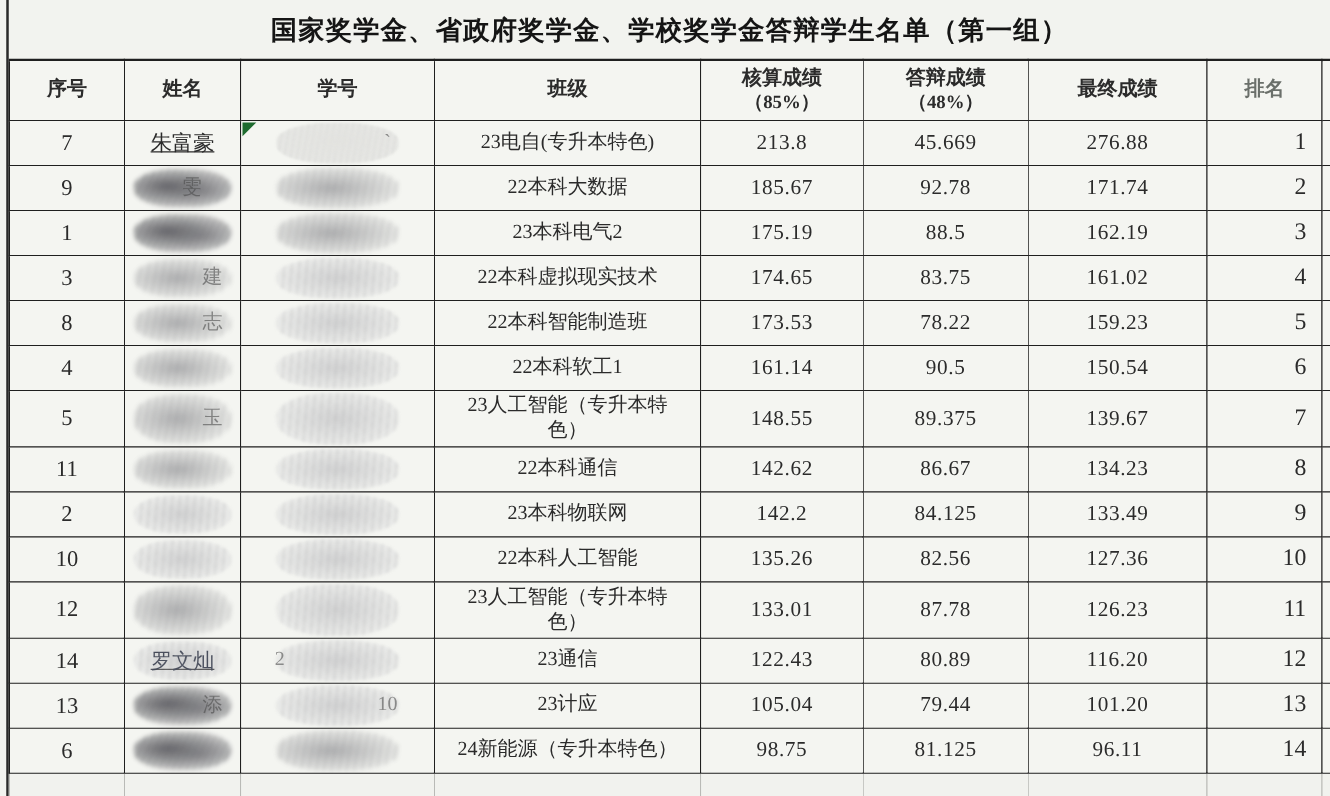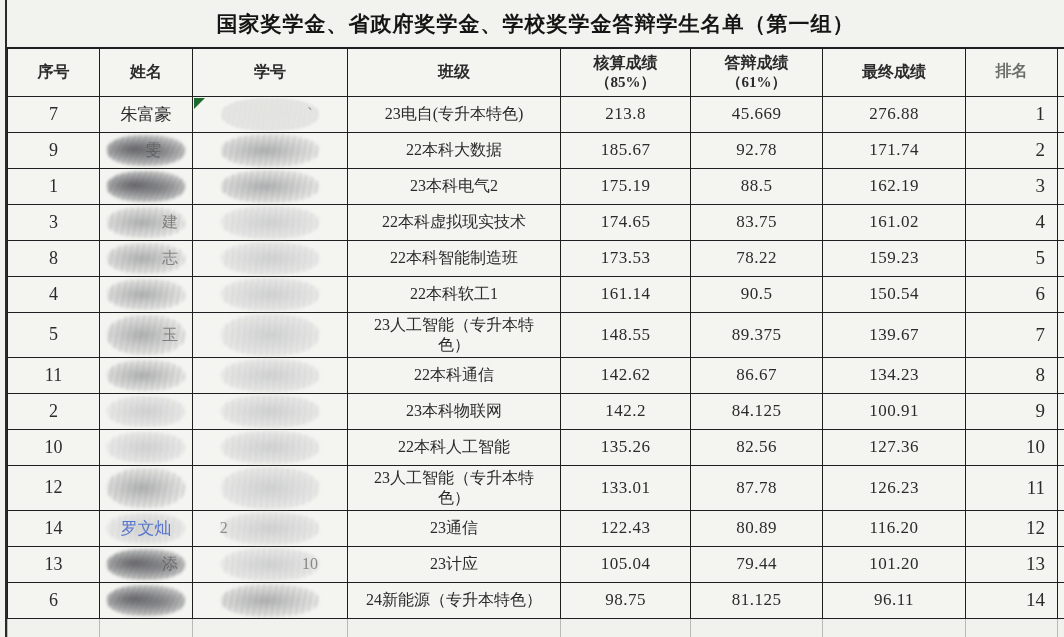--- a/index.html
+++ b/index.html
@@ -31,27 +31,27 @@
     background:#f4f5f1;
   }
   thead tr { height:48px; }
   th { font-size:16px; font-weight:bold; line-height:1.25; }
   th .h2 { display:block; font-size:15px; }
   th.col-rank { color:#6a6f6a;font-family:Liberation Mono, monospace; }
   tbody tr { height:36px; }
   tbody tr.empty-row { height:30px; }
   .empty-row td { border-color:#b9bab6; border-bottom:none; background:#f1f2ee; }
   td.col-seq  { font-size:18px; }
-  td.col-name { font-size:17px; }
+  td.col-name { font-size:17px;text-decoration:underline; }
   td.col-cls  { font-size:16px; }
   td.col-cls .cellv { white-space:pre-line; line-height:1.25; display:inline-block; padding:2px 0; }
   td.col-calc, td.col-defense, td.col-final { font-size:17px; letter-spacing:.5px;margin-left:16px; }
   td.col-rank { text-align:right; padding-right:12px; font-size:19px; }
   th.col-sliver, td.col-sliver { border-right:none; }
-  .cellv.faint { color:#1d4ed8; }
+  .cellv.faint { color:#0f172a; }
   
   .smudge { position:absolute; pointer-events:none; border-radius:45%; }
   .sm-name { left:7px; right:7px; top:2px; bottom:2px; }
   .sm-sid  { left:28px; right:28px; top:1px; bottom:1px; }
   .lv-dark {
     background:
       radial-gradient(ellipse at 35% 45%, rgba(70,70,76,.88), rgba(70,70,76,0) 72%),
       radial-gradient(ellipse at 68% 58%, rgba(95,95,102,.6), rgba(95,95,102,0) 70%),
       repeating-linear-gradient(115deg, rgba(60,60,66,.35) 0 2px, rgba(130,130,136,.12) 2px 5px);
     filter:blur(1.5px); opacity:.88;
@@ -110,21 +110,21 @@
           <col style="width:92px">
           <col style="width:9px">
       </colgroup>
       <thead>
         <tr>
           <th class="col-seq"><span>序号</span></th>
           <th class="col-name"><span>姓名</span></th>
           <th class="col-sid"><span>学号</span></th>
           <th class="col-cls"><span>班级</span></th>
           <th class="col-calc"><span>核算成绩</span><span class="h2">（85%）</span></th>
-          <th class="col-defense"><span>答辩成绩</span><span class="h2">（61%）</span></th>
+          <th class="col-defense"><span>答辩成绩</span><span class="h2">（48%）</span></th>
           <th class="col-final"><span>最终成绩</span></th>
           <th class="col-rank"><span>排名</span></th>
           <th class="col-sliver"></th>
         </tr>
       </thead>
       <tbody>
           <tr>
             <td class="col-seq"><span class="cellv">7</span></td>
             <td class="col-name"><span class="cellv">朱富豪</span></td>
             <td class="col-sid"><span class="cellv"></span><span class="frag fp-right">ˋ</span><div class="smudge sm-sid lv-pale"></div><div class="green-tri"></div></td>
@@ -213,21 +213,21 @@
             <td class="col-rank"><span class="cellv">8</span></td>
             <td class="col-sliver"></td>
           </tr>
           <tr>
             <td class="col-seq"><span class="cellv">2</span></td>
             <td class="col-name"><span class="cellv"></span><div class="smudge sm-name lv-light"></div></td>
             <td class="col-sid"><span class="cellv"></span><div class="smudge sm-sid lv-light"></div></td>
             <td class="col-cls"><span class="cellv">23本科物联网</span></td>
             <td class="col-calc"><span class="cellv">142.2</span></td>
             <td class="col-defense"><span class="cellv">84.125</span></td>
-            <td class="col-final"><span class="cellv">100.91</span></td>
+            <td class="col-final"><span class="cellv">133.49</span></td>
             <td class="col-rank"><span class="cellv">9</span></td>
             <td class="col-sliver"></td>
           </tr>
           <tr>
             <td class="col-seq"><span class="cellv">10</span></td>
             <td class="col-name"><span class="cellv"></span><div class="smudge sm-name lv-light"></div></td>
             <td class="col-sid"><span class="cellv"></span><div class="smudge sm-sid lv-light"></div></td>
             <td class="col-cls"><span class="cellv">22本科人工智能</span></td>
             <td class="col-calc"><span class="cellv">135.26</span></td>
             <td class="col-defense"><span class="cellv">82.56</span></td>

